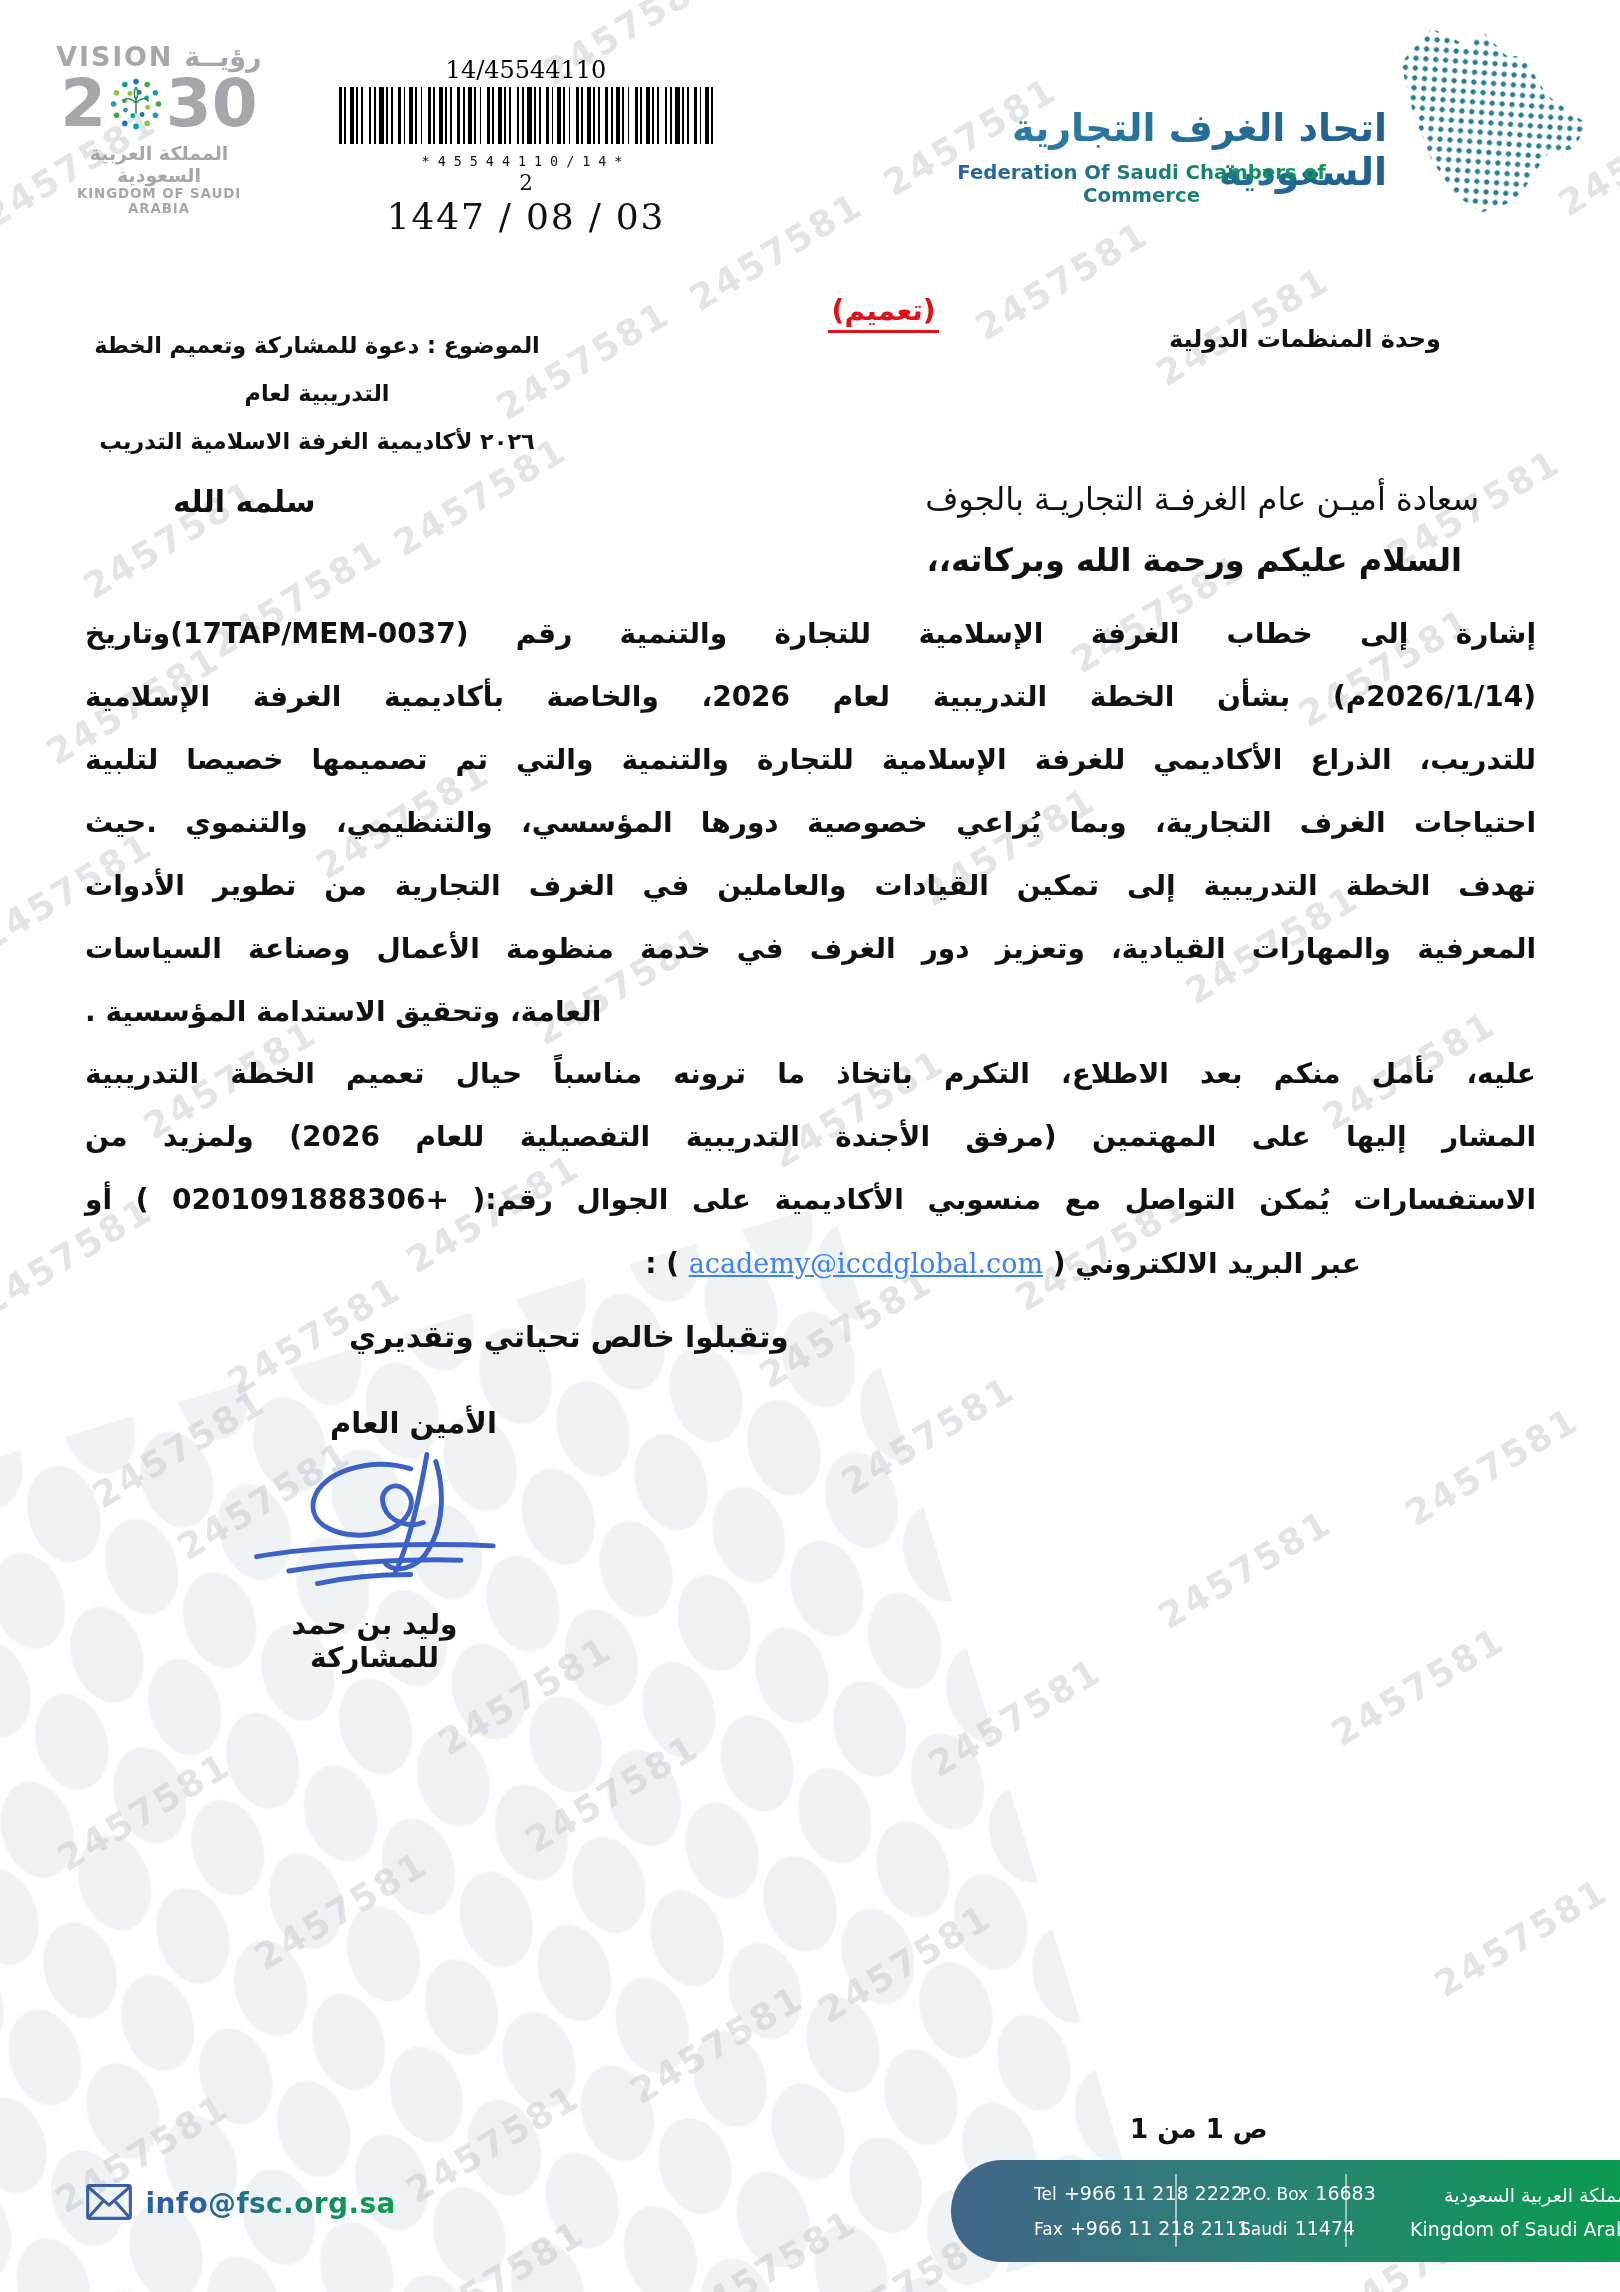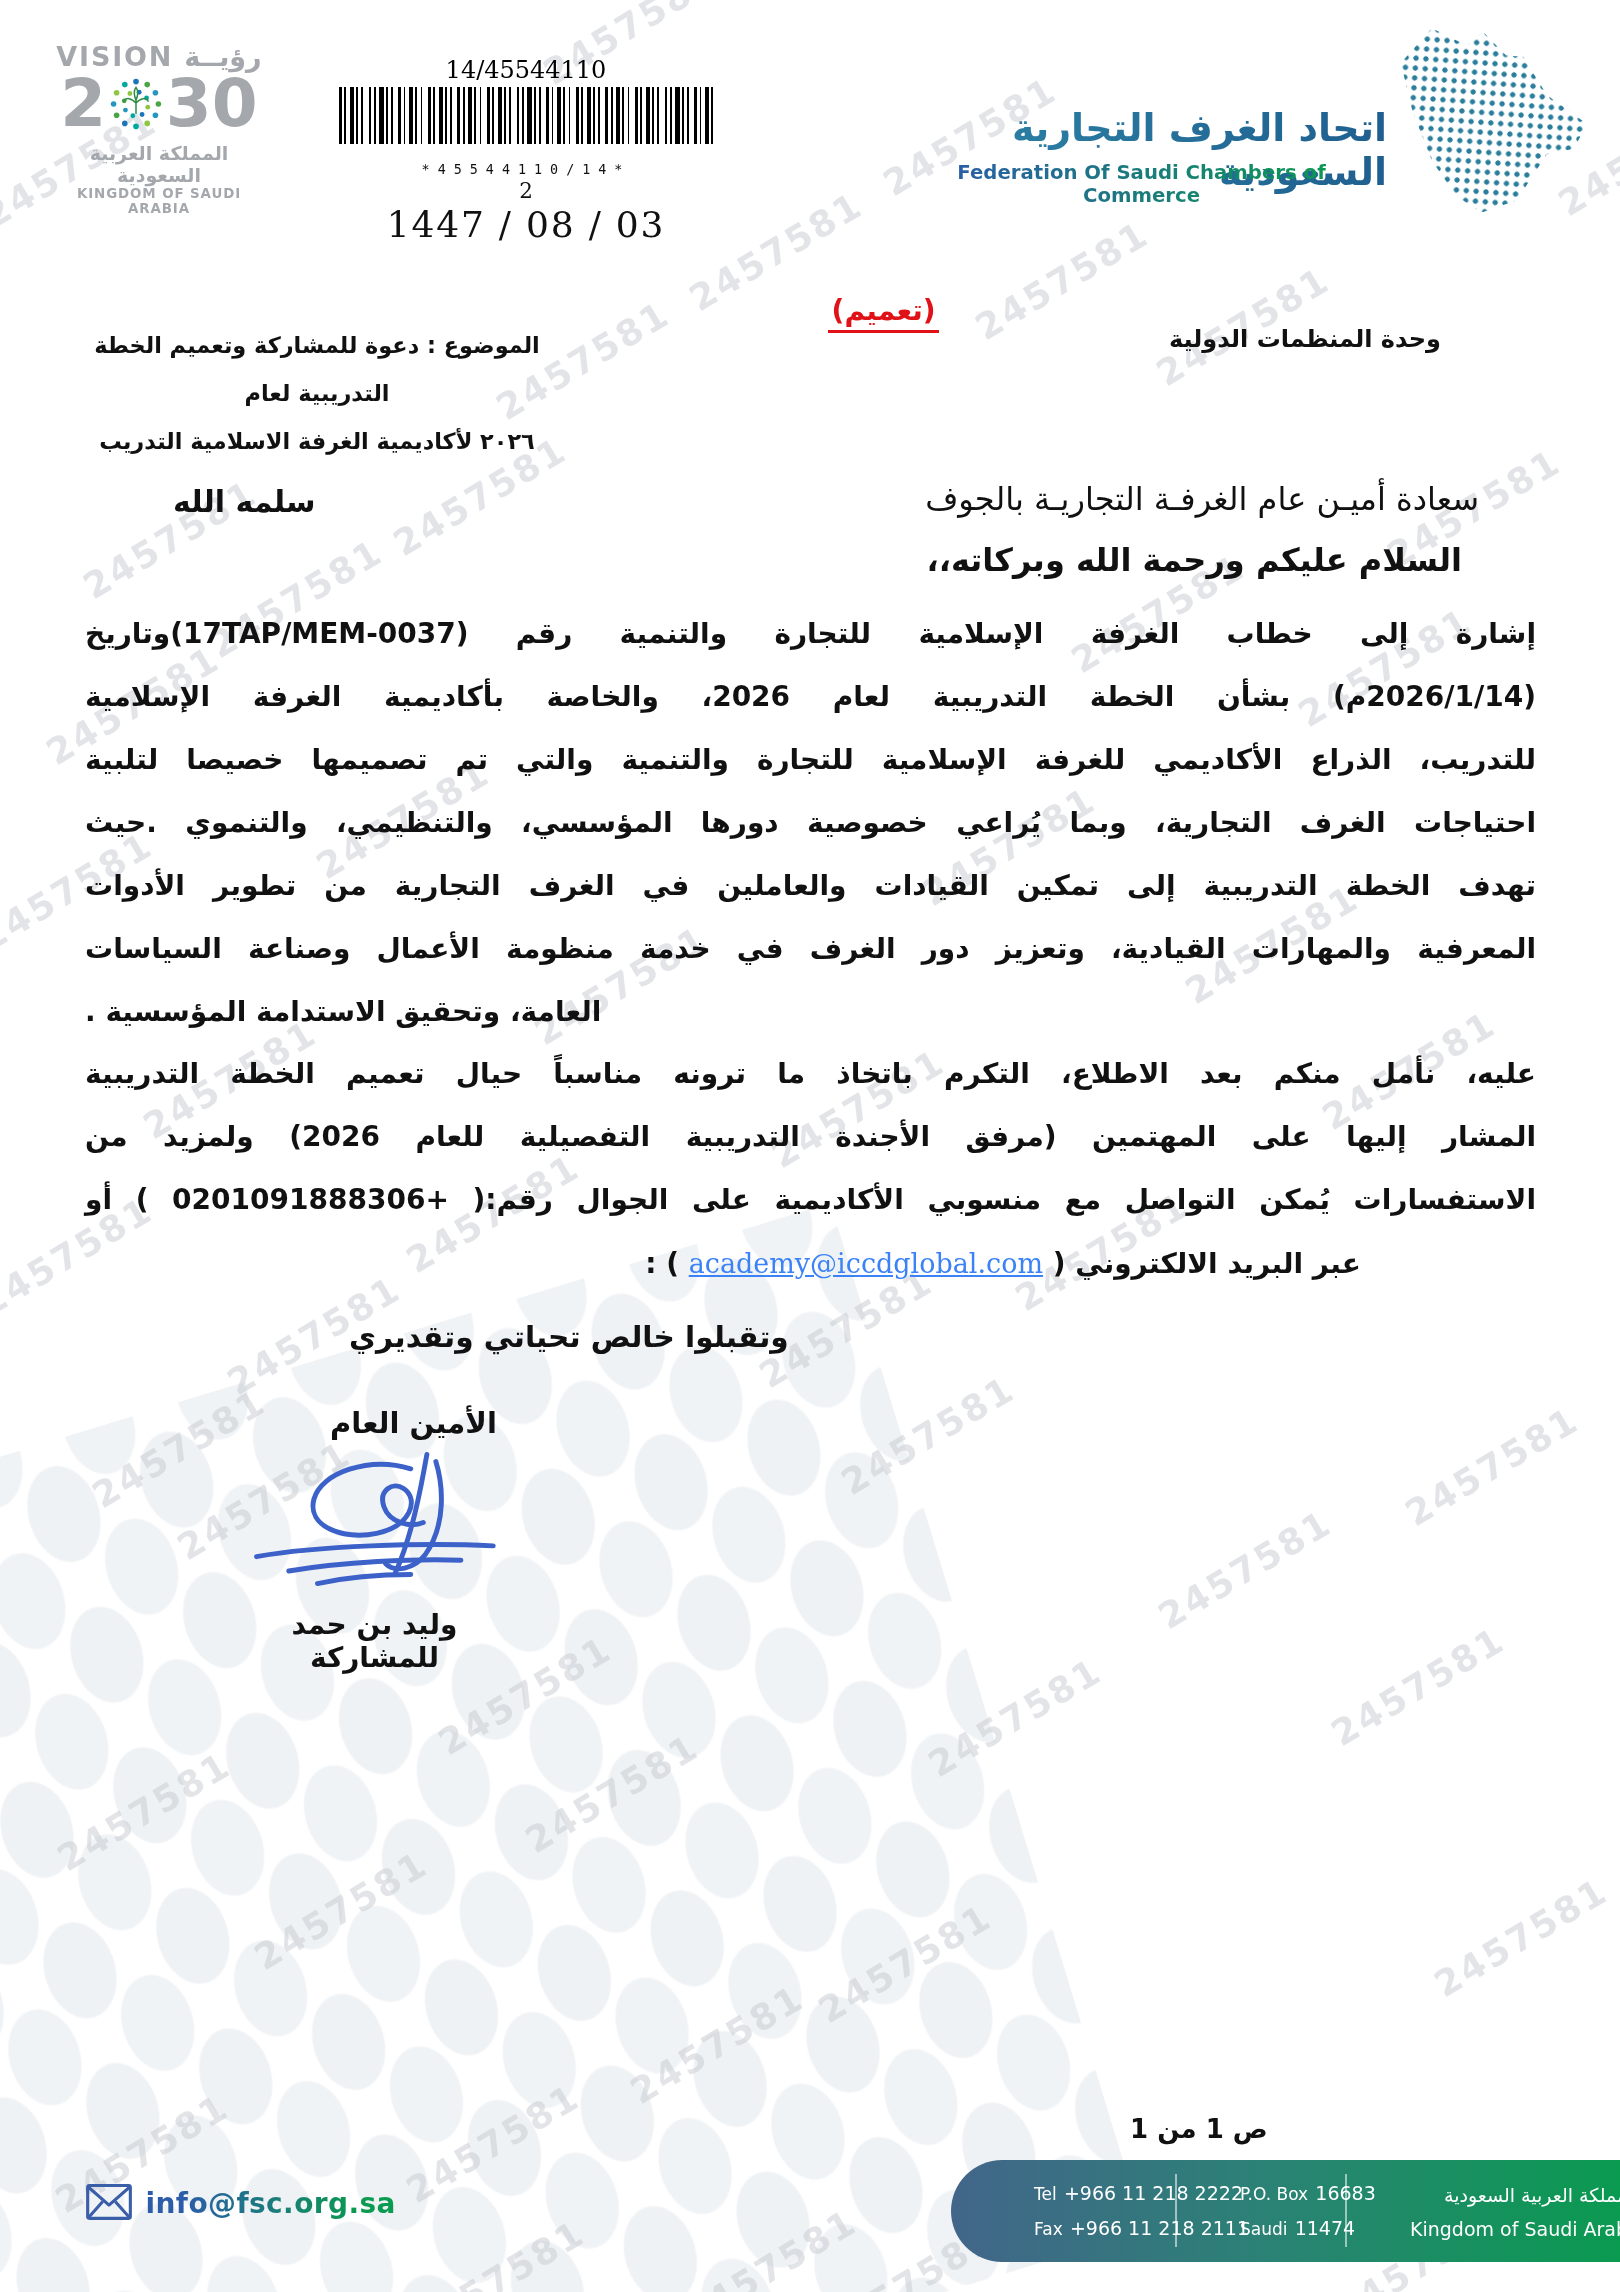--- a/index.html
+++ b/index.html
@@ -21,21 +21,21 @@
   .vision .row1{font-size:27px;letter-spacing:1.8px;font-weight:bold;color:#a4a8ad;}
   .vision .row2{display:flex;align-items:center;justify-content:center;font-size:66px;font-weight:bold;line-height:63px;color:#a4a8ad;}
   .vision .ksa-ar{font-size:19px;font-weight:bold;margin-top:7.2px;color:#a4a8ad;}
   .vision .ksa-en{font-size:13.4px;letter-spacing:0.9px;font-weight:bold;color:#a4a8ad;}
   
   .bc-wrap{left:339px;top:56px;width:374px;text-align:center;}
   .bc-num{font-family:"DejaVu Serif",serif;font-size:24px;color:#000;}
   .bars{height:57px;margin-top:2.7px;
     background:repeating-linear-gradient(90deg,#000 0 2.7px,#fff 2.7px 5.4px,#000 5.4px 7.2px,#fff 7.2px 10.7px,
       #000 10.7px 15px,#fff 15px 17px,#000 17px 19px,#fff 19px 22.4px,#000 22.4px 24px,#fff 24px 29.6px);}
-  .bc-digits{font-family:"DejaVu Sans Mono",monospace;font-size:13.4px;letter-spacing:8px;margin-top:18px;white-space:nowrap;}
+  .bc-digits{font-family:"DejaVu Sans Mono",monospace;font-size:13.4px;letter-spacing:8px;margin-top:10px;white-space:nowrap;}
   .bc-copy{font-family:"DejaVu Serif",serif;font-size:21.5px;margin-top:0.9px;}
   .bc-date{font-family:"DejaVu Serif",serif;font-size:36px;margin-top:1.8px;letter-spacing:1.8px;}
   
   .fsc-ar{left:896px;top:106px;width:491px;text-align:right;direction:rtl;font-size:38px;font-weight:bold;
      background:linear-gradient(90deg,#2e86a8,#1f5f8f);-webkit-background-clip:text;background-clip:text;color:transparent;}
   .fsc-en{left:896px;top:161px;width:491px;text-align:center;font-size:19.7px;font-weight:bold;
      background:linear-gradient(90deg,#2b5da8 10%,#0a9a50 90%);-webkit-background-clip:text;background-clip:text;color:transparent;}
   .fsc-map{left:1397px;top:29px;width:190px;height:184px;
      background-image:radial-gradient(circle,#2a7e9b 2.3px,transparent 3px);background-size:9.9px 9.9px;
      clip-path:polygon(15% 2%,34% 10%,42% 2%,55% 14%,64% 14%,78% 34%,100% 48%,94% 62%,80% 66%,66% 92%,48% 100%,34% 92%,20% 74%,8% 48%,0 22%);

